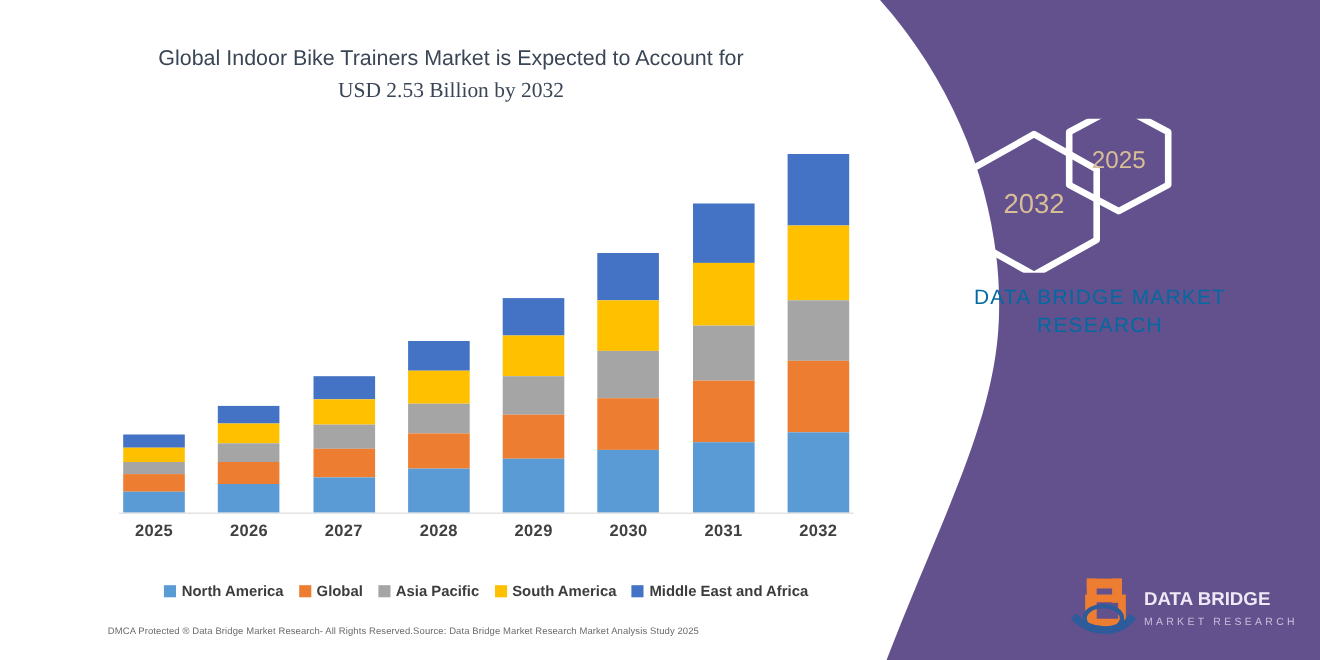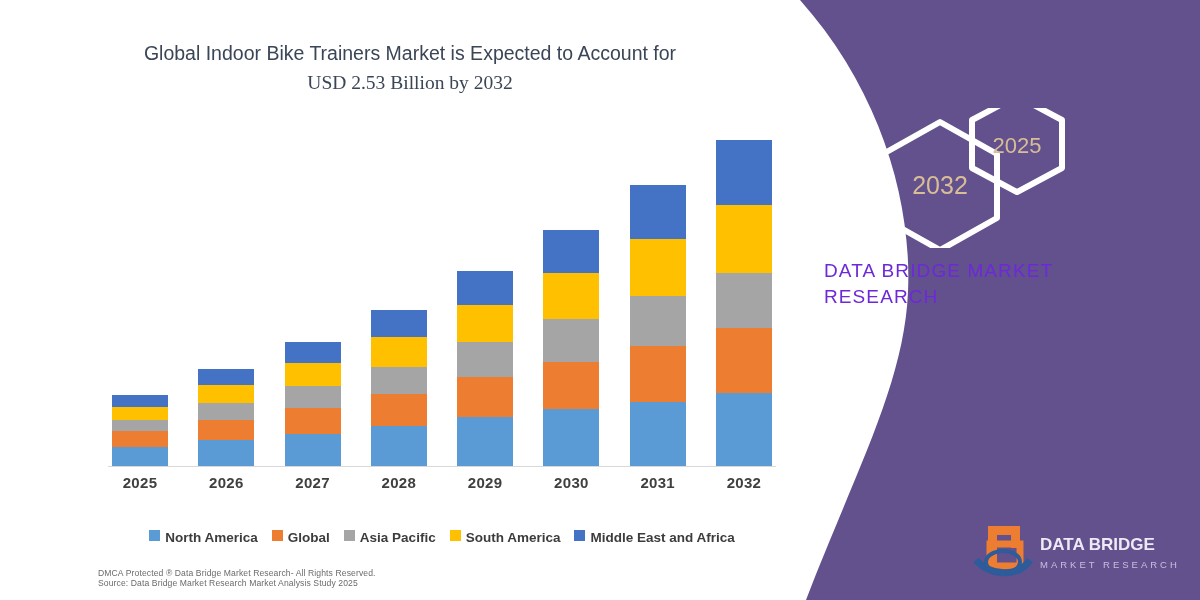--- a/index.html
+++ b/index.html
@@ -26,22 +26,22 @@
     font-size:19.5px;
     line-height:27px;
     letter-spacing:.2px;
   }
   .panel-title .l2{display:block;}
 
   
   .hexwrap{position:absolute;top:108px;left:30px;width:340px;height:140px;}
   .brand{
     position:absolute;top:258px;right:24px;width:352px;
-    text-align:left;
-    color:#6d28d9;
+    text-align:center;
+    color:#0369a1;
     font-size:19px;
     line-height:26px;
     letter-spacing:1.1px;
   }
   .brand .l2{display:block;}
 
   
   .logo{position:absolute;bottom:18px;right:10px;width:220px;height:62px;}
 
   
@@ -73,30 +73,29 @@
   .xtick{
     width:56px;text-align:center;
     color:#404040;font-size:15px;font-weight:bold;letter-spacing:.3px;
   }
 
   .legend{
     position:absolute;left:112px;top:530px;width:660px;
     display:flex;justify-content:center;align-items:center;gap:14px;
     z-index:3;
   }
-  .legend-item{display:flex;align-items:flex-start;gap:5px;}
+  .legend-item{display:flex;align-items:center;gap:5px;}
   .legend-swatch{width:11px;height:11px;display:block;}
   .legend-label{color:#3c3c3c;font-size:13.5px;font-weight:bold;white-space:nowrap;}
 
   .footer{
     position:absolute;left:98px;top:568px;width:680px;
     display:flex;justify-content:flex-start;
     color:#6b6b6b;font-size:8.6px;letter-spacing:.1px;
     z-index:3;
-    flex-direction:column;
   }
   .footer span{white-space:nowrap;}
 </style>
 </head>
 <body>
 
 <div id="page">
 
   <svg class="purple-panel" viewBox="0 0 1200 600" preserveAspectRatio="none">
     <path id="panelPath" d="M 800,0 C 880,90 912,200 908,292 C 904,384 856,470 806,600 L 1200,600 L 1200,0 Z" fill="#63518E"></path>

